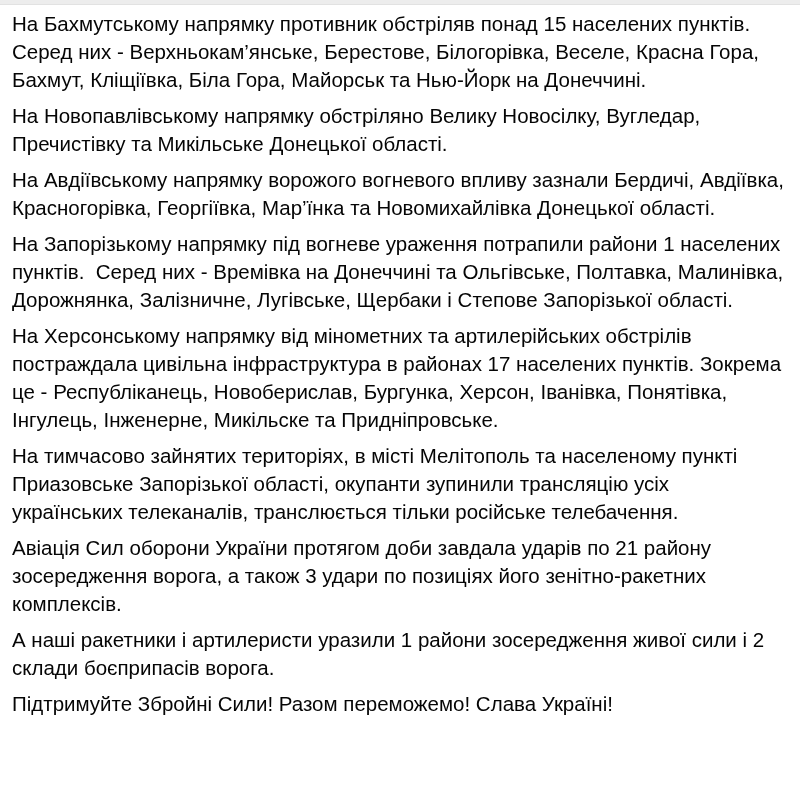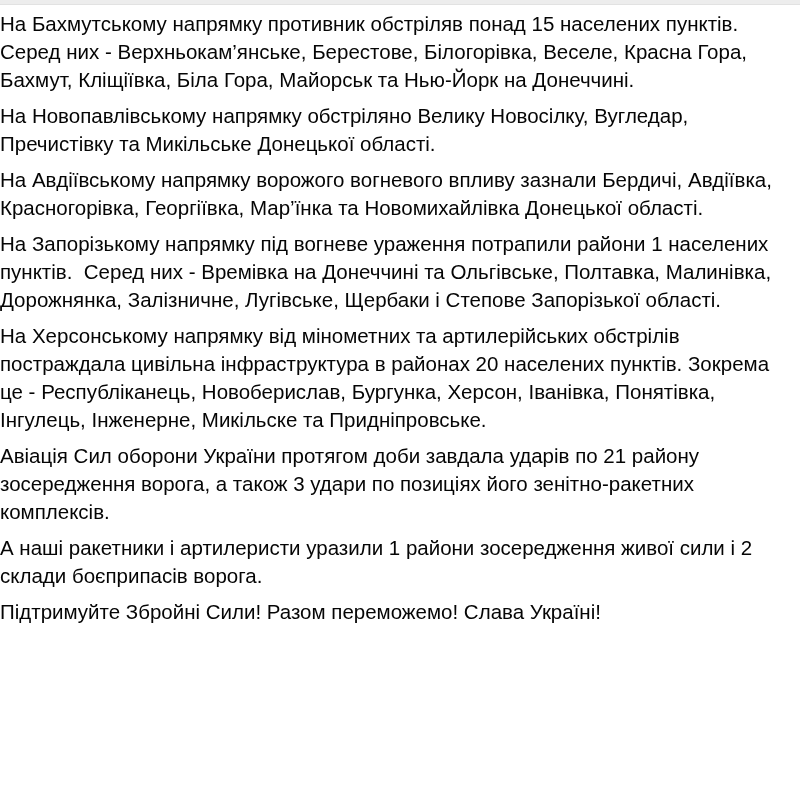--- a/index.html
+++ b/index.html
@@ -14,21 +14,21 @@
     color: #050505;
     -webkit-font-smoothing: antialiased;
   }
   .top-strip {
     width: 800px;
     height: 4px;
     background: #ededed;
     border-bottom: 1px solid #e2e2e2;
   }
   .content {
-    padding: 5px 16px 12px 0;
+    padding: 5px 16px 12px 12px;
   }
   .para {
     margin: 0 0 8px 0;
     font-size: 20.5px;
     line-height: 28px;
     font-weight: 400;
     letter-spacing: 0;
     white-space: pre-wrap;
   }
   .para:last-child {
@@ -38,17 +38,18 @@
 </head>
 <body>
 
 <div class="top-strip"></div>
 
 <main class="content">
   <p class="para">На Бахмутському напрямку противник обстріляв понад 15 населених пунктів. Серед них - Верхньокам’янське, Берестове, Білогорівка, Веселе, Красна Гора, Бахмут, Кліщіївка, Біла Гора, Майорськ та Нью-Йорк на Донеччині.</p>
   <p class="para">На Новопавлівському напрямку обстріляно Велику Новосілку, Вугледар, Пречистівку та Микільське Донецької області.</p>
   <p class="para">На Авдіївському напрямку ворожого вогневого впливу зазнали Бердичі, Авдіївка, Красногорівка, Георгіївка, Мар’їнка та Новомихайлівка Донецької області.</p>
   <p class="para">На Запорізькому напрямку під вогневе ураження потрапили райони 1 населених пунктів.  Серед них - Времівка на Донеччині та Ольгівське, Полтавка, Малинівка, Дорожнянка, Залізничне, Лугівське, Щербаки і Степове Запорізької області.</p>
-  <p class="para">На Херсонському напрямку від мінометних та артилерійських обстрілів постраждала цивільна інфраструктура в районах 20 населених пунктів. Зокрема це - Республіканець, Новоберислав, Бургунка, Херсон, Іванівка, Понятівка, Інгулець, Інженерне, Микільске та Придніпровське.</p>
+  <p class="para">На Херсонському напрямку від мінометних та артилерійських обстрілів постраждала цивільна інфраструктура в районах 17 населених пунктів. Зокрема це - Республіканець, Новоберислав, Бургунка, Херсон, Іванівка, Понятівка, Інгулець, Інженерне, Микільске та Придніпровське.</p>
+  <p class="para">На тимчасово зайнятих територіях, в місті Мелітополь та населеному пункті Приазовське Запорізької області, окупанти зупинили трансляцію усіх українських телеканалів, транслюється тільки російське телебачення.</p>
   <p class="para">Авіація Сил оборони України протягом доби завдала ударів по 21 району зосередження ворога, а також 3 удари по позиціях його зенітно-ракетних комплексів.</p>
   <p class="para">А наші ракетники і артилеристи уразили 1 райони зосередження живої сили і 2 склади боєприпасів ворога.</p>
   <p class="para">Підтримуйте Збройні Сили! Разом переможемо! Слава Україні!</p>
 </main>
 
 </body></html>

